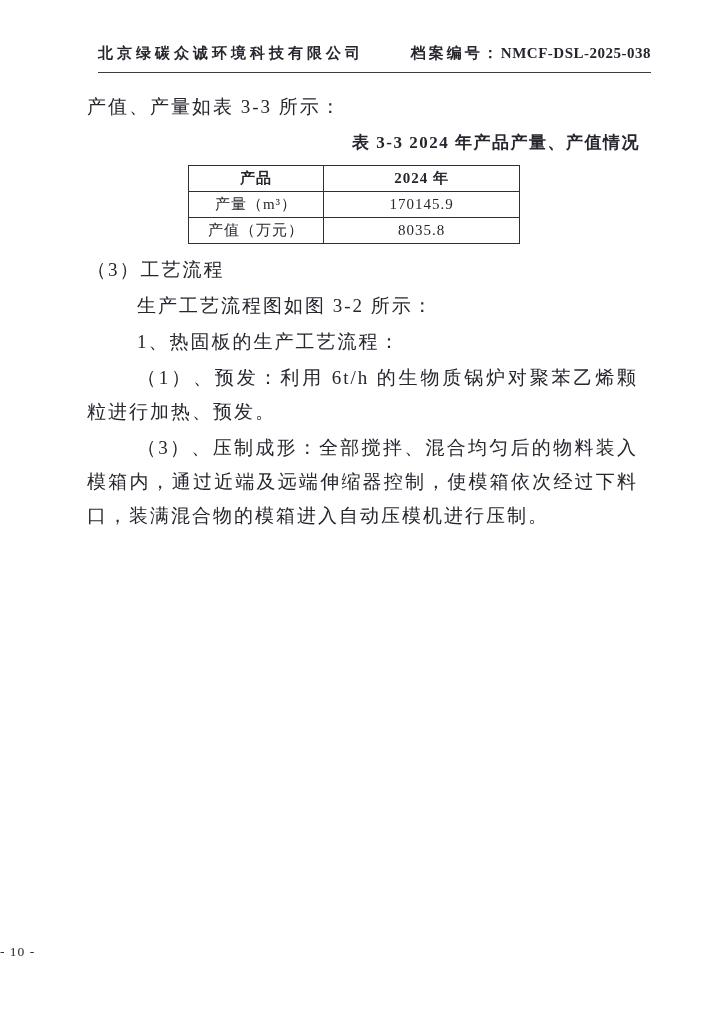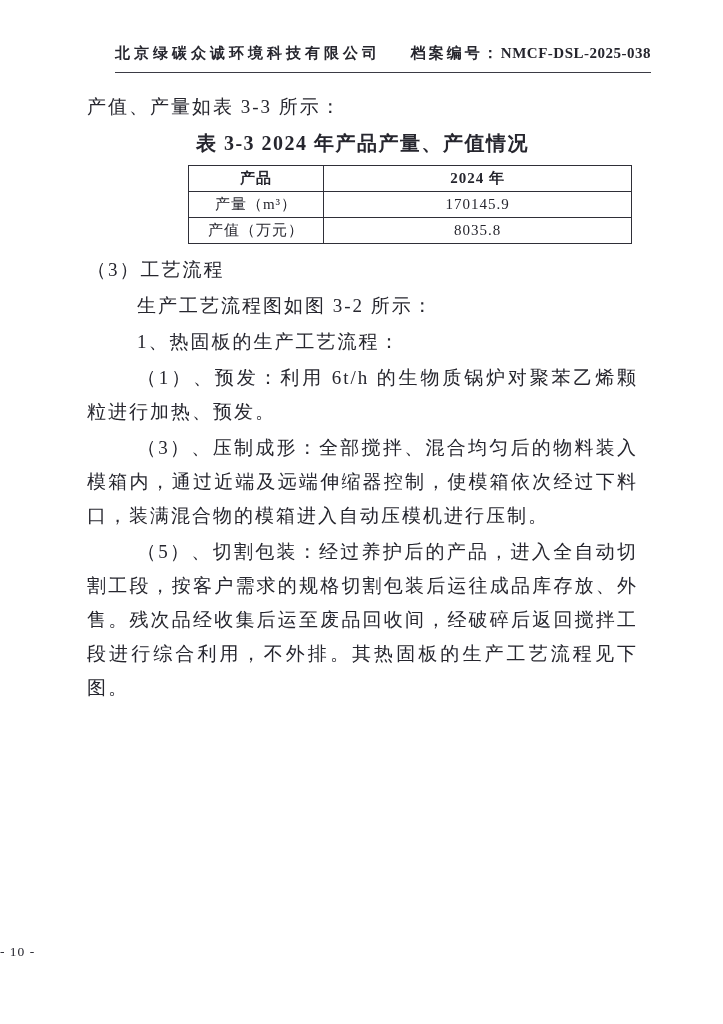--- a/index.html
+++ b/index.html
@@ -13,21 +13,21 @@
     height: 1024px;
     background: #ffffff;
     font-family: "Liberation Serif", "DejaVu Serif", serif;
     color: #26262e;
     overflow: hidden;
   }
   
   .doc-header {
     position: absolute;
     top: 44px;
-    left: 115px;
+    left: 98px;
     right: 72px;
     display: flex;
     justify-content: space-between;
     align-items: baseline;
     padding-bottom: 9px;
     border-bottom: 1.6px solid #3b3b45;
     font-size: 15px;
     font-weight: bold;
     white-space: nowrap;
   }
@@ -57,31 +57,31 @@
     line-height: 34px;
     letter-spacing: 2px;
     text-align: justify;
     text-align-last: left;
   }
   .para.indent {
     text-indent: 50px;
   }
   .table-title {
     margin: 0;
-    font-size: 20px;
+    font-size: 17px;
     line-height: 34px;
     font-weight: bold;
-    text-align: center;
+    text-align: right;
     letter-spacing: 1.5px;
   }
   
   table.data-table {
     border-collapse: collapse;
     margin: 5px 0 9px 103px;
-    width: 444px;
+    width: 332px;
     table-layout: fixed;
   }
   table.data-table col.c1 { width: 135px; }
   table.data-table {
     border: 1.6px solid #2f2f38;
   }
   table.data-table th,
   table.data-table td {
     border: 1px solid #2f2f38;
     height: 25px;
@@ -152,19 +152,18 @@
     <p class="para indent">生产工艺流程图如图 3-2 所示：</p>
 
     <p class="para indent">1、热固板的生产工艺流程：</p>
 
     <p class="para indent">（1）、预发：利用 6t/h 的生物质锅炉对聚苯乙烯颗粒进行加热、预发。</p>
 
 
     <p class="para indent">（3）、压制成形：全部搅拌、混合均匀后的物料装入模箱内，通过近端及远端伸缩器控制，使模箱依次经过下料口，装满混合物的模箱进入自动压模机进行压制。</p>
 
 
-    <p class="para indent">（5）、切割包装：经过养护后的产品，进入全自动切割工段，按客户需求的规格切割包装后运往成品库存放、外售。残次品经收集后运至废品回收间，经破碎后返回搅拌工段进行综合利用，不外排。其热固板的生产工艺流程见下图。</p>
 
   </div>
 
   <div class="doc-footer">- 10 -</div>
 
 </div>
 
 </body></html>

